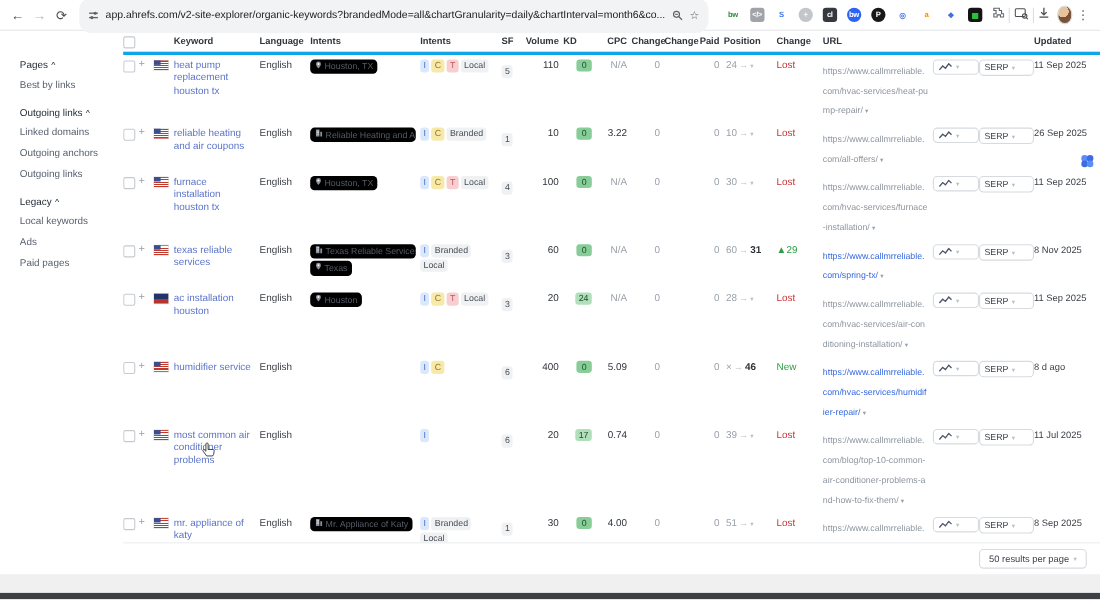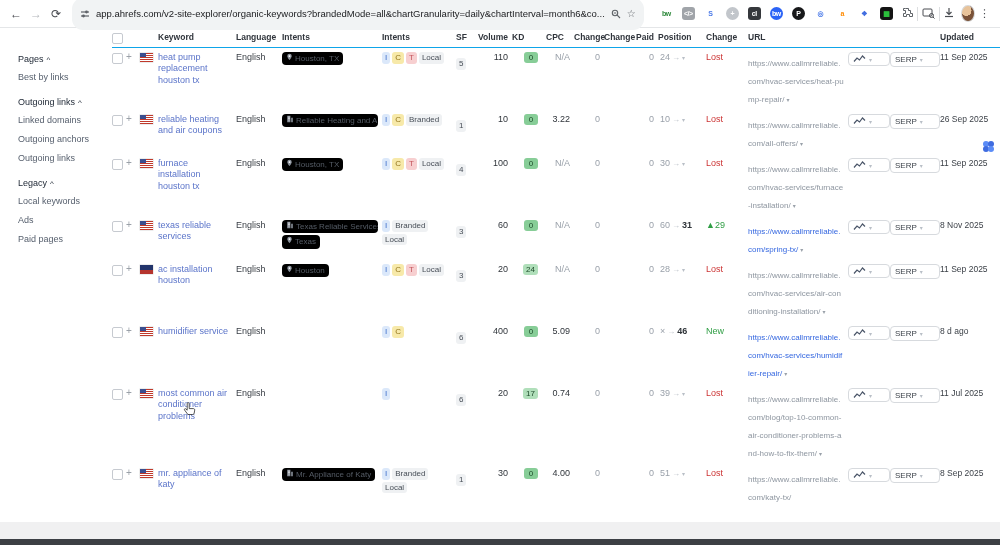--- a/index.html
+++ b/index.html
@@ -24,23 +24,23 @@
   
   .app{display:flex;height:494px;}
   .sidebar{width:108px;box-sizing:border-box;padding:11px 0 0 18px;flex:0 0 108px;}
   .side-sec{margin-bottom:11px;}
   .side-h{font-size:9px;font-weight:normal;color:#222b38;margin-bottom:8px;cursor:default;margin-top:15px;}
   .side-h .caret{color:#222b38;margin-left:3px;font-size:8px;}
   .side-i{font-size:9px;color:#57606e;margin-bottom:9px;cursor:pointer;}
 
   .main{flex:1;display:flex;flex-direction:column;min-width:0;padding-left:4px;}
   .grid{display:grid;grid-template-columns:14px 14px 18px 78px 46px 100px 74px 22px 34px 28px 34px 30px 32px 22px 48px 42px 100px 42px 50px 56px;align-items:start;}
-  .thead{padding:4px 0 3px;border-bottom:1px solid #0ea5e9;}
+  .thead{padding:4px 0 3px;border-bottom:3px solid #0ea5e9;}
   .th{font-size:8.5px;font-weight:bold;color:#30353c;white-space:nowrap;}
-  .th.r{text-align:center;padding-right:4px;}
+  .th.r{text-align:right;padding-right:4px;}
   .tbody{flex:1;overflow:hidden;}
   .trow{padding:4px 0;}
   .cb{width:9px;height:9px;border:1px solid #c6cad0;border-radius:2px;background:#fff;margin-top:1px;}
   .plus{color:#9aa0a8;font-size:10px;line-height:10px;cursor:pointer;}
   .flag{width:13px;height:9px;margin-top:1px;position:relative;background:repeating-linear-gradient(180deg,#c0392b 0 1px,#fff 1px 2px);box-shadow:0 0 0 .5px #d8d8d8;}
   .flag.f-us::before{content:"";position:absolute;left:0;top:0;width:6px;height:4px;background:#3a4e8f;}
   .flag.f-dk{background:linear-gradient(180deg,#22346b 0 55%,#b5342e 55% 100%);}
   .kw{font-size:9px;color:#5b74c9;text-decoration:none;line-height:1.25;display:block;padding-right:6px;word-wrap:break-word;cursor:pointer;}
   .lang{font-size:9px;color:#3a3f46;}
   .ents{display:flex;flex-wrap:wrap;gap:2px;padding-right:4px;}
@@ -535,20 +535,26 @@
             <span class="btn">
               <svg width="13" height="8" viewBox="0 0 13 8">
                 <polyline points="1,6.5 4,3 6.5,5 9.5,1 12,3.5" fill="none" stroke="#4a5568" stroke-width="1.2"></polyline>
               </svg>
               <span class="chev">▾</span>
             </span>
             <span class="btn">SERP<span class="chev">▾</span></span>
             <span class="upd">8 Sep 2025</span>
           </div>
         </div>
+      <div class="tfoot">
+        <span class="pager">
+            <span>50 results per page</span>
+            <span class="chev">▾</span>
+          </span>
+      </div>
     </div>
   </div>
 
   <div class="band-gray"></div>
   <div class="band-dark"></div>
 
   <span class="widget">
     <svg width="15" height="15" viewBox="0 0 15 15">
         <circle cx="5" cy="5" r="3" fill="#5b8cf7"></circle>
         <circle cx="10" cy="5" r="3" fill="#3f6ce0"></circle>

